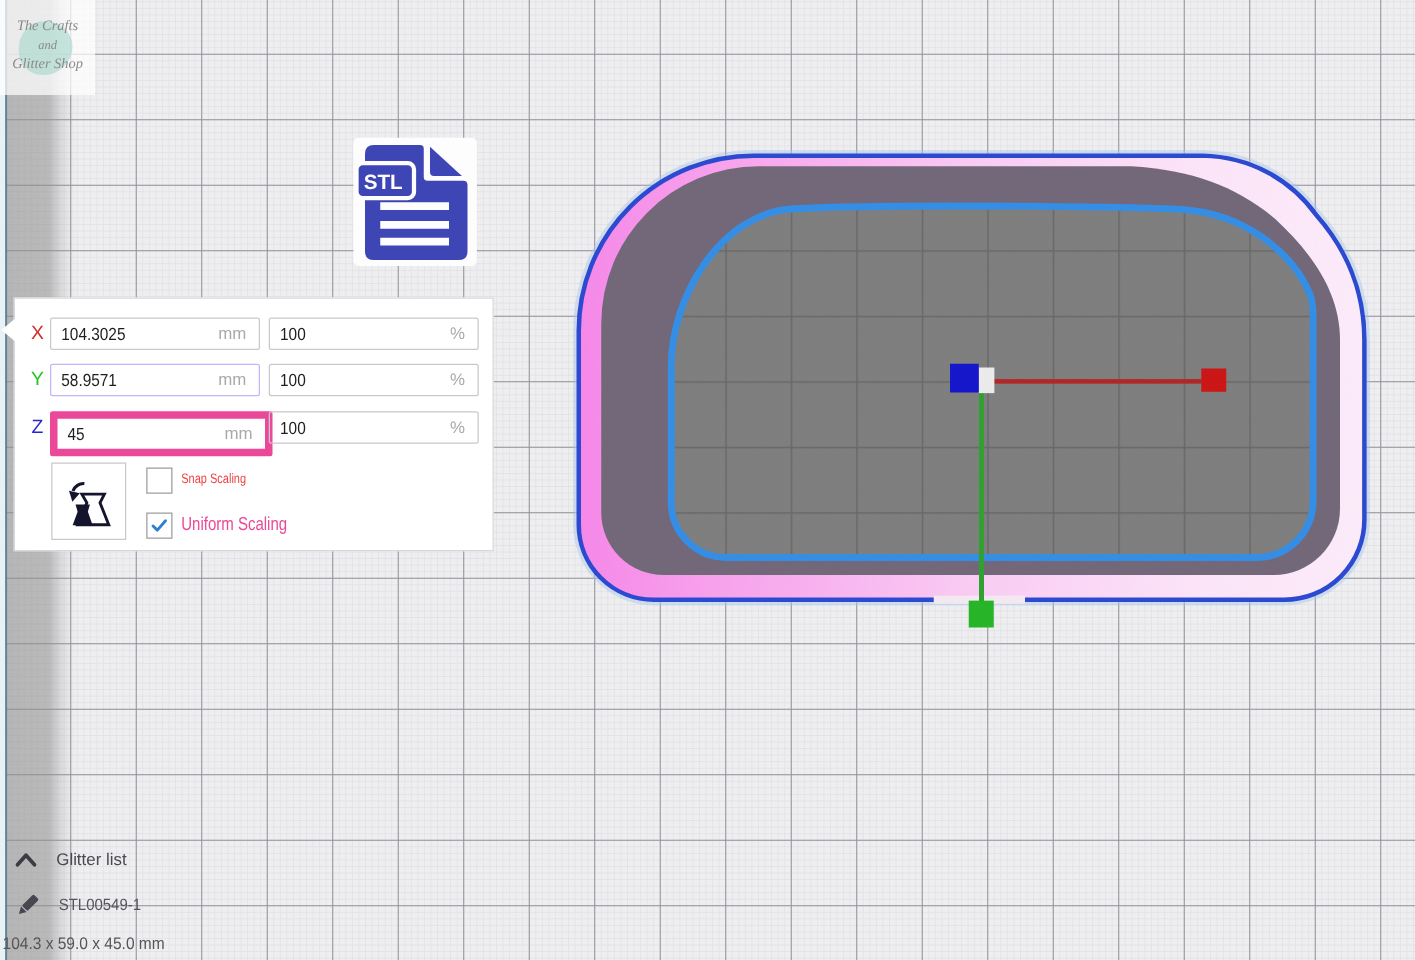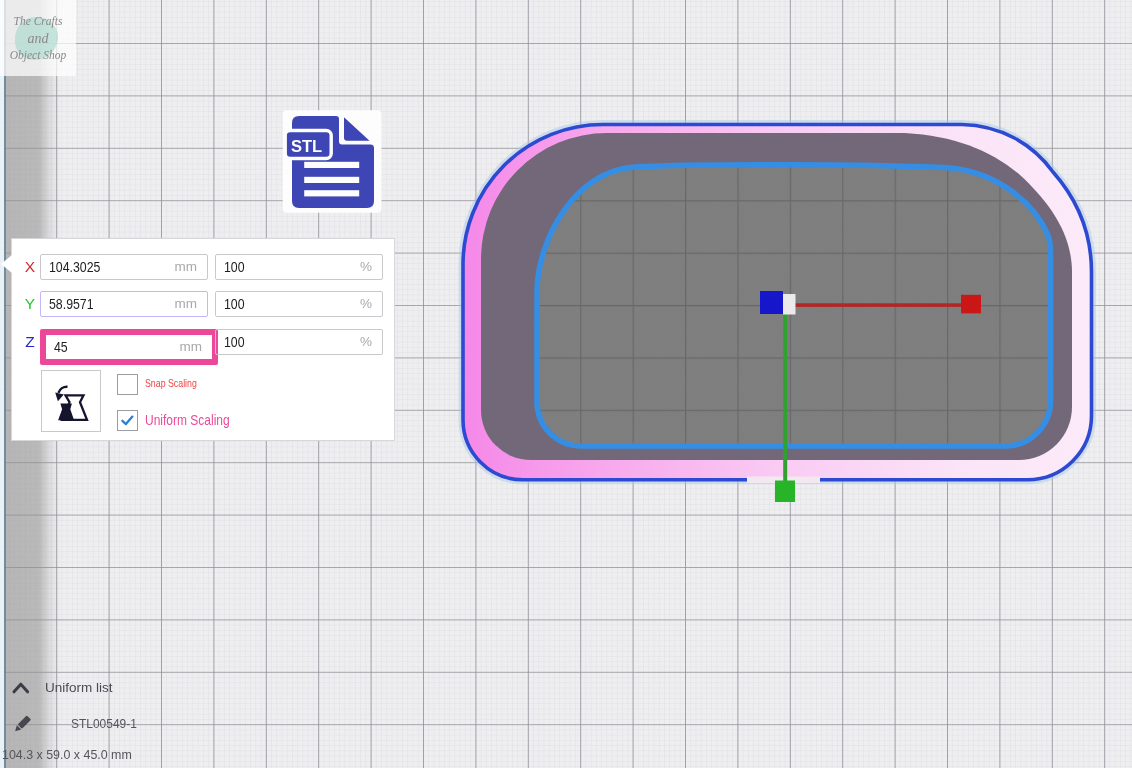--- a/index.html
+++ b/index.html
@@ -80,22 +80,22 @@
       </filter>
   <rect x="0" y="0" width="1132" height="768" filter="url(#grain)" opacity="0.07"></rect>
 </svg>
 
 <div class="abs" style="left:0;top:0;width:76px;height:76px;background:rgba(255,255,255,0.72);">
 
   <div class="abs" style="left:15px;top:17px;width:43px;height:43px;background:#a8d8cc;opacity:0.65;border-radius:48% 52% 55% 45%/52% 48% 55% 45%;"></div>
 
   <div class="abs" style="left:0;top:16px;width:76px;text-align:center;font-family:'Liberation Serif',serif;font-style:italic;color:#8a8a8a;line-height:1;">
     <div style="font-size:11.5px;">The Crafts</div>
-    <div style="font-size:14px;margin-top:4px;">and</div>
-    <div style="font-size:11.5px;margin-top:4px;">Object Shop</div>
+    <div style="font-size:10px;margin-top:4px;">and</div>
+    <div style="font-size:11.5px;margin-top:4px;">Glitter Shop</div>
   </div>
 </div>
 
 <svg class="abs" style="left:278px;top:106px;" width="110" height="112" viewBox="0 0 110 112">
   <rect x="4.7" y="4.2" width="98.8" height="102.6" rx="4" fill="#fdfdfd"></rect>
 
   <path d="M 21,10 H 58 Q 61,10 61,13 V 35.5 Q 61,38.5 64,38.5 H 92.5 Q 96,38.5 96,42 V 95 Q 96,102 89,102 H 21 Q 14,102 14,95 V 17 Q 14,10 21,10 Z" fill="#3e45b5"></path>
 
   <path d="M 66,11.3 L 91.5,34.7 H 69.2 Q 66,34.7 66,31.5 Z" fill="#3e45b5"></path>
 
@@ -169,26 +169,26 @@
         </svg>
   </div>
 
   <div class="abs" style="left:133px;top:170px;height:21px;line-height:21px;font-size:15px;color:#ec4899;"><span class="nx8">Uniform Scaling</span></div>
 </div>
 
 <svg class="abs" style="left:10px;top:680px;" width="22" height="16" viewBox="0 0 22 16">
   <path d="M 4,11.8 L 10.8,4.2 L 17.6,11.8" fill="none" stroke="#3c3c46" stroke-width="3" stroke-linecap="round" stroke-linejoin="round"></path>
 </svg>
 
-<div class="abs" style="left:45px;top:680px;height:16px;line-height:16px;font-size:13.5px;color:#4a4a52;">Uniform list</div>
+<div class="abs" style="left:45px;top:680px;height:16px;line-height:16px;font-size:13.5px;color:#4a4a52;">Glitter list</div>
 
 <svg class="abs" style="left:10px;top:712px;" width="24" height="24" viewBox="0 0 24 24">
   <g transform="rotate(45 12 12)">
     <rect x="9.2" y="2.5" width="6.2" height="13" rx="1.2" fill="#47474f"></rect>
     <path d="M 9.2,16.5 H 15.4 L 12.3,22 Z" fill="#47474f"></path>
   </g>
 </svg>
 
-<div class="abs" style="left:47px;top:716px;height:16px;line-height:16px;font-size:13px;color:#55555c;margin-left:24px;"><span class="nx9">STL00549-1</span></div>
+<div class="abs" style="left:47px;top:716px;height:16px;line-height:16px;font-size:13px;color:#55555c;"><span class="nx9">STL00549-1</span></div>
 
 <div class="abs" style="left:2px;top:747px;height:16px;line-height:16px;font-size:13.5px;color:#55555a;"><span class="nx9">104.3 x 59.0 x 45.0 mm</span></div>
 
 </div>
 
 </body></html>

